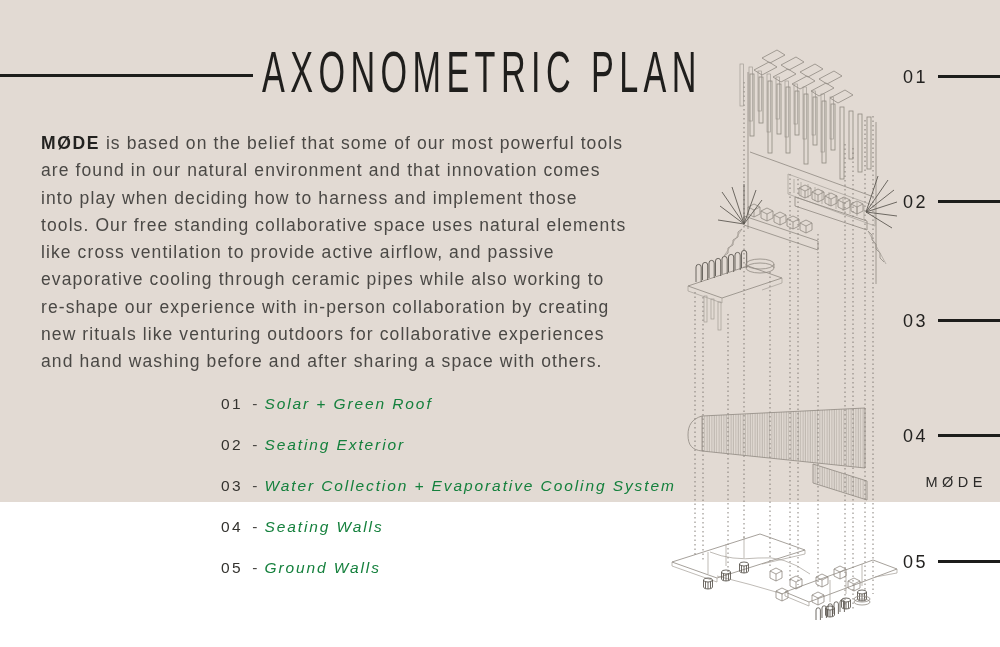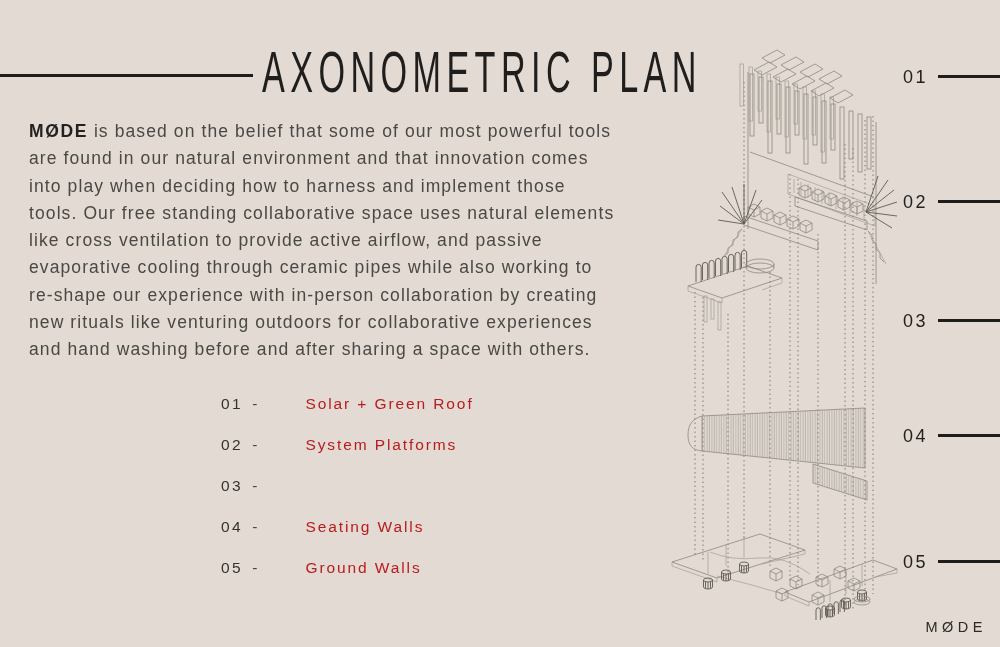--- a/index.html
+++ b/index.html
@@ -1,44 +1,44 @@
 <!DOCTYPE html>
 <html><head>
 <meta charset="utf-8">
 <style>
   html,body{margin:0;padding:0;}
   body{width:1000px;height:647px;overflow:hidden;}
   .page{
-    position:relative;width:1000px;height:647px;
+    position:relative;width:1000px;height:502px;
     background:#e2dad3;
     font-family:"Liberation Sans", sans-serif;
     color:#2b2a28;
   }
   
   .rule-left{position:absolute;left:0;top:74px;width:253px;height:3px;background:#1d1d1b;}
   
   .title{
     position:absolute;left:262px;top:44px;margin:0;
     font-size:57px;font-weight:normal;line-height:56px;
     letter-spacing:9px;color:#1f1e1c;white-space:nowrap;
     transform:scaleX(0.60);transform-origin:0 0;
   }
   
   .intro{
-    position:absolute;left:28px;top:117px;width:660px;margin:1px;
+    position:absolute;left:28px;top:117px;width:660px;margin:13px;
     font-size:17.5px;line-height:27.3px;letter-spacing:1.1px;
     color:#4a4845;white-space:pre-line;
   }
   .intro .lead{font-weight:bold;color:#232220;letter-spacing:1.6px;}
   
   .legend{position:absolute;left:221px;top:395px;}
   .legend-row{height:41px;display:flex;align-items:flex-start;font-size:15.5px;}
   .legend-num{letter-spacing:2.5px;color:#34332f;}
   .legend-sep{margin:0 7px 0 9px;color:#4a4845;}
-  .legend-label{letter-spacing:1.9px;color:#b91c1c;margin-left:41px;}
+  .legend-label{font-style:italic;letter-spacing:1.9px;color:#15803d;}
   
   .callout{position:absolute;height:22px;}
   .callout-num{
     position:absolute;right:72px;top:0;
     font-size:18px;letter-spacing:2.5px;color:#232220;
   }
   .callout-line{position:absolute;left:58px;top:8px;width:63px;height:2.6px;background:#1d1d1b;}
   .co-1{left:880px;top:67px;width:120px;}
   .co-2{left:880px;top:192px;width:120px;}
   .co-3{left:880px;top:311px;width:120px;}
@@ -79,25 +79,26 @@
 
   <div class="legend">
     <div class="legend-row">
       <span class="legend-num">01</span>
       <span class="legend-sep">-</span>
       <span class="legend-label">Solar + Green Roof</span>
     </div>
     <div class="legend-row">
       <span class="legend-num">02</span>
       <span class="legend-sep">-</span>
-      <span class="legend-label">System Platforms</span>
+      <span class="legend-label">Seating Exterior</span>
     </div>
     <div class="legend-row">
       <span class="legend-num">03</span>
       <span class="legend-sep">-</span>
+      <span class="legend-label">Water Collection + Evaporative Cooling System</span>
     </div>
     <div class="legend-row">
       <span class="legend-num">04</span>
       <span class="legend-sep">-</span>
       <span class="legend-label">Seating Walls</span>
     </div>
     <div class="legend-row">
       <span class="legend-num">05</span>
       <span class="legend-sep">-</span>
       <span class="legend-label">Ground Walls</span>

